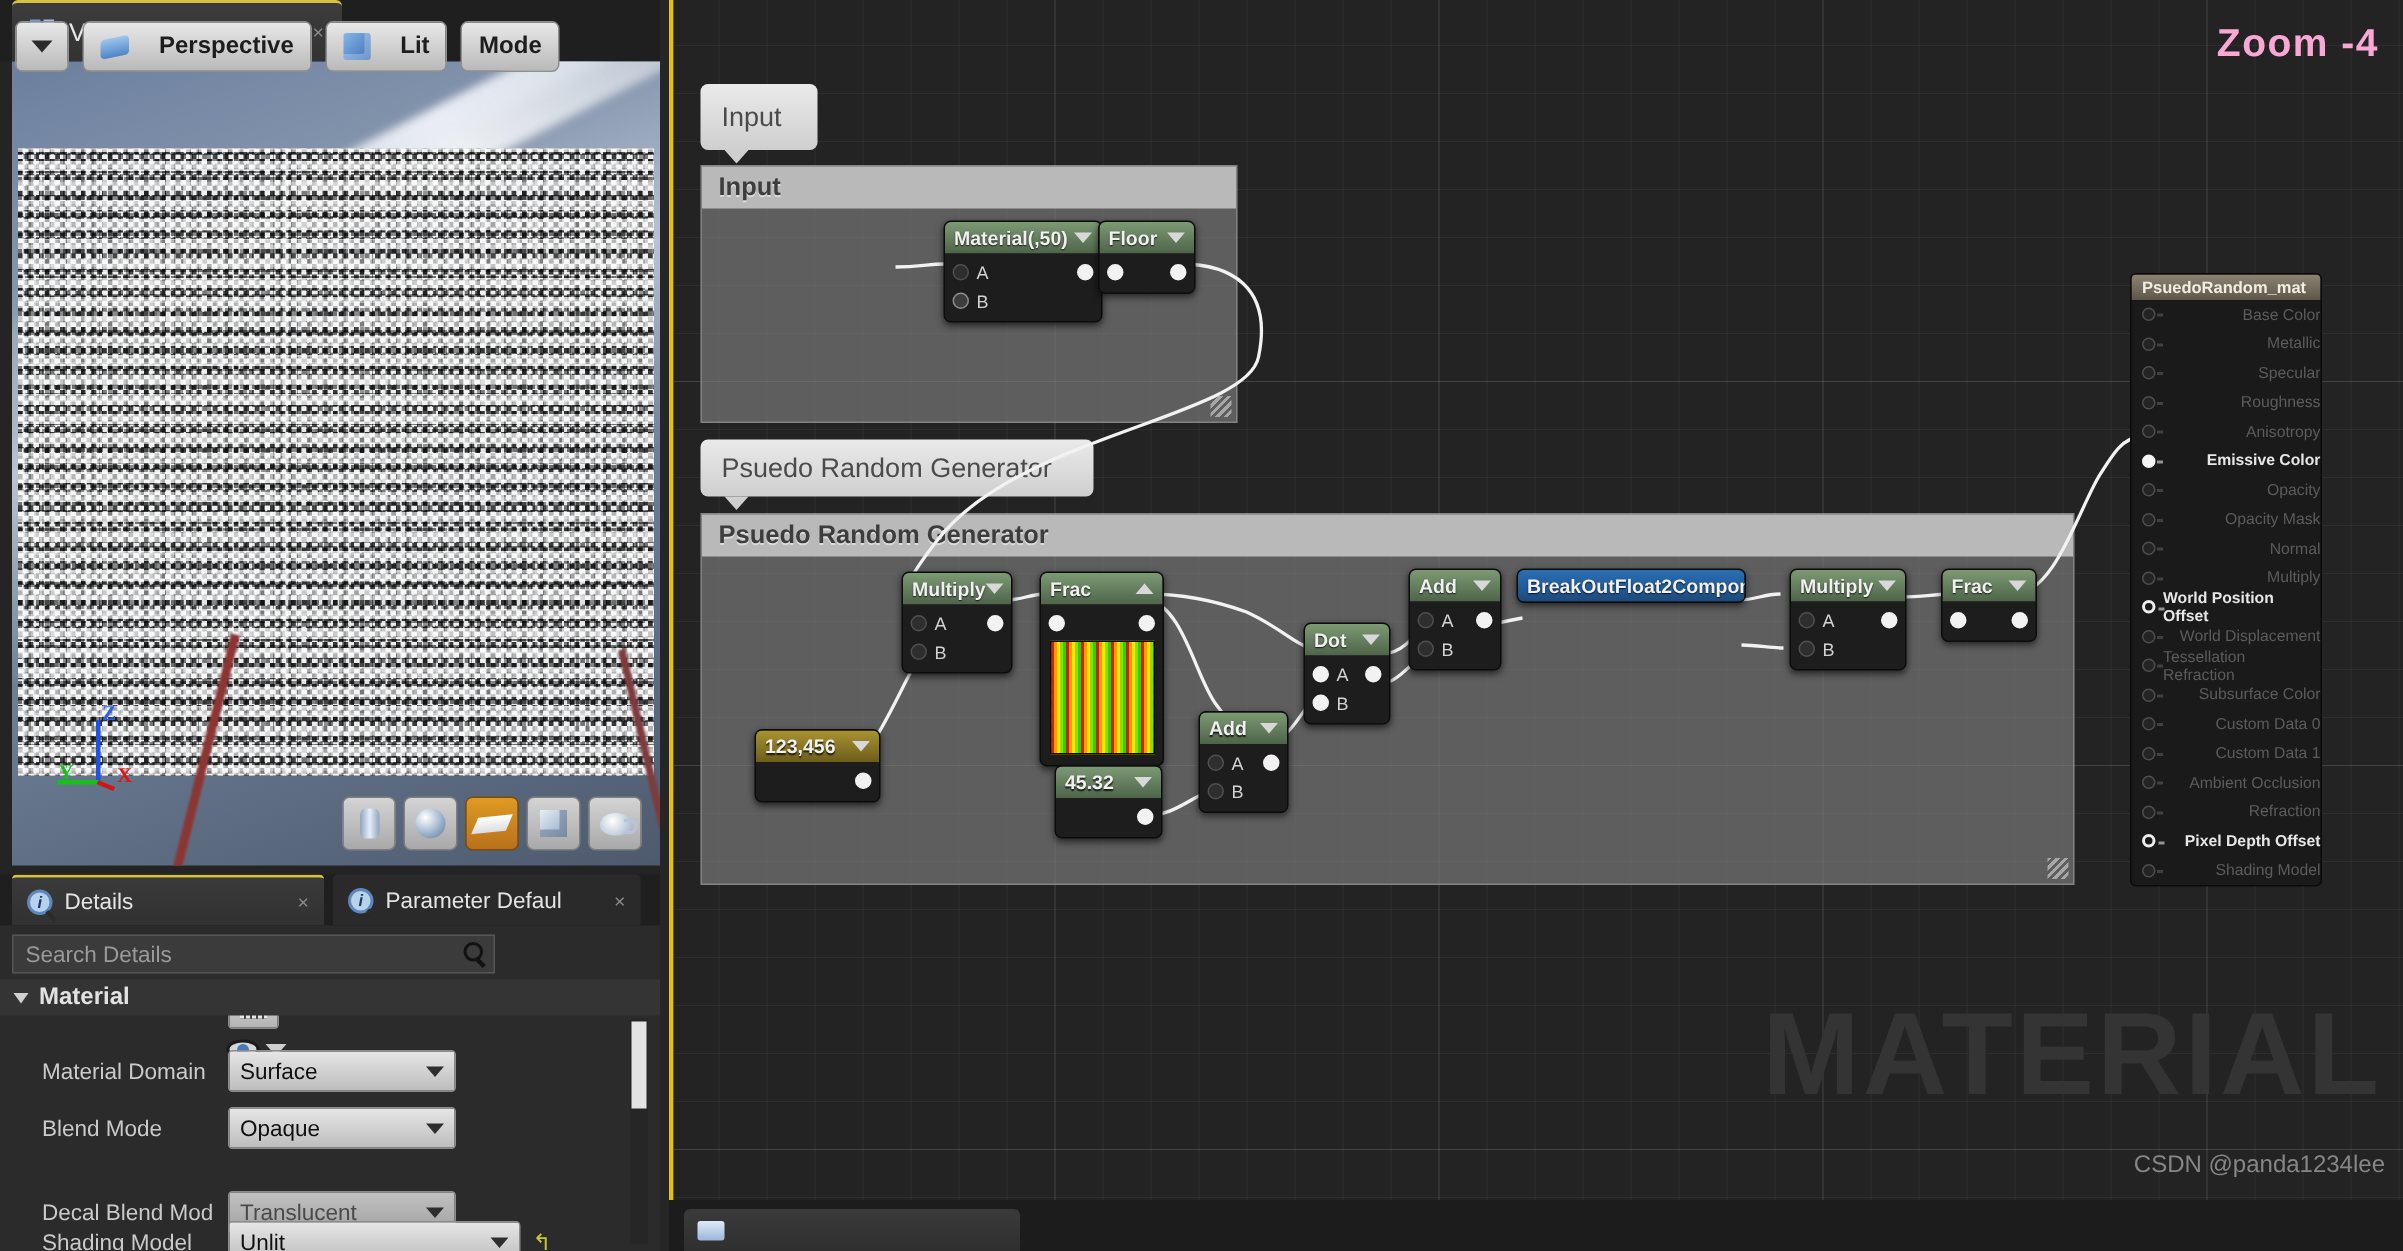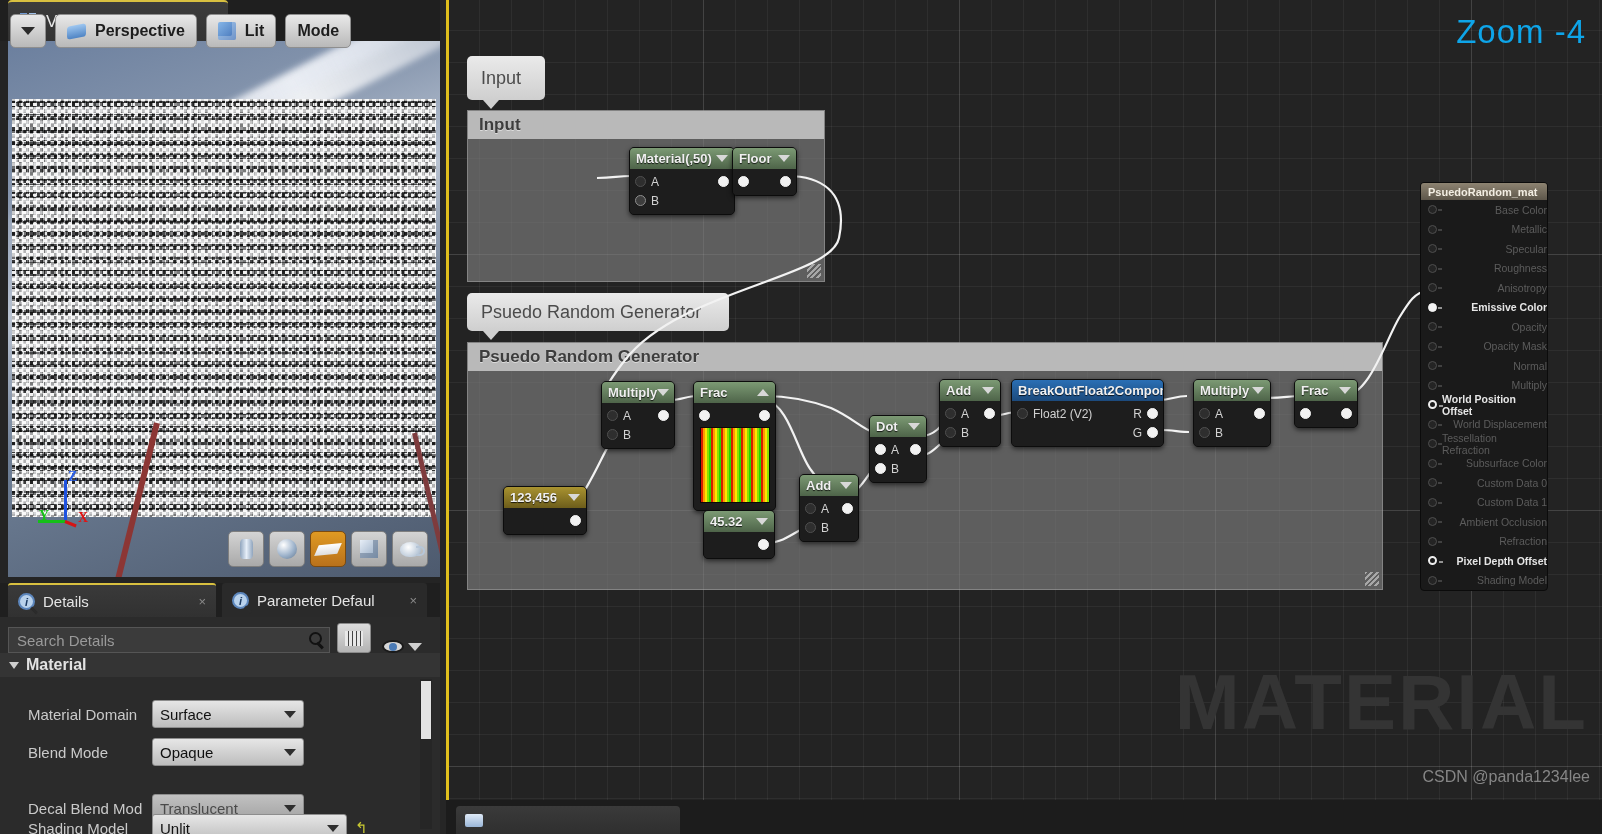--- a/index.html
+++ b/index.html
@@ -56,21 +56,21 @@
     mix-blend-mode: overlay;
   }
   .vp-bar-red { position: absolute; left: 146px; top: 382px; width: 6px; height: 200px;
     background: #8c3634; transform: rotate(14deg); transform-origin: top center; filter: blur(.6px); }
   .vp-bar-red2 { position: absolute; left: 404px; top: 392px; width: 5px; height: 170px;
     background: #7e3b3d; transform: rotate(-13deg); transform-origin: top center; filter: blur(.6px); }
 
   
   .vp-toolbar { position: absolute; left: 10px; top: 14px; display: flex; gap: 9px; align-items: center; }
   .vbtn { height: 34px; border-radius: 5px; background: linear-gradient(#e9e9e9,#b9b9b9);
-    border: 1px solid #8e8e8e; display: flex; align-items: center; gap: 9px; padding: 0 11px;
+    border: 1px solid #8e8e8e; display: flex; align-items: center; gap: 20px; padding: 0 11px;
     font-size: 16px; font-weight: bold; color: #1d1d1d; }
   .vbtn.sq { width: 36px; justify-content: center; padding: 0; }
   .caret-dn { width: 0; height: 0; border-left: 7px solid transparent; border-right: 7px solid transparent; border-top: 8px solid #2b2b2b; }
   .ico-persp { width: 19px; height: 13px; background: linear-gradient(#9dc6f0,#4f84c4); border-radius: 3px; transform: skewY(-11deg); }
   .ico-lit { width: 18px; height: 18px; background: linear-gradient(135deg,#86b6e8,#3f6fb5); border-radius: 2px;
     box-shadow: inset -4px -4px 0 rgba(255,255,255,.25); }
 
   
   .shapebar { position: absolute; left: 228px; top: 531px; display: flex; gap: 5px; }
   .shbtn { width: 36px; height: 36px; border-radius: 5px; background: linear-gradient(#d4d4d4,#a9a9a9);
@@ -94,21 +94,21 @@
   .det-tabbar { position: absolute; left: 0; top: 583px; width: 440px; height: 34px; background: #1f1f1f; }
   .dtab { position: absolute; top: 0; height: 34px; display: flex; align-items: center; gap: 8px; padding: 0 10px;
     font-size: 15px; color: #e4e4e4; }
   .dtab.sel { left: 8px; width: 208px; background: linear-gradient(#3a3a3a,#313131); border-top: 2px solid #d8c040;
     border-top-left-radius: 3px; border-top-right-radius: 3px; }
   .dtab.unsel { left: 222px; width: 205px; background: #2a2a2a; border-top-left-radius: 3px; border-top-right-radius: 3px; }
   .mag-icon { width: 17px; height: 17px; border-radius: 50%; border: 2px solid #5d87bd; background: #b9d2ec;
     position: relative; font-size: 11px; color: #1c3b63; text-align: center; line-height: 14px; font-weight: bold; font-style: italic; }
   .mag-icon:after { content:''; position:absolute; right:-5px; bottom:-4px; width:8px; height:3px; background:#2b2b2b; transform: rotate(45deg); }
   .det-body { position: absolute; left: 0; top: 617px; width: 440px; height: 217px; background: #2b2b2b; }
-  .searchrow { position: absolute; left: 8px; top: 6px; display: flex; gap: 7px; align-items: flex-end; }
+  .searchrow { position: absolute; left: 8px; top: 6px; display: flex; gap: 7px; align-items: center; flex-direction: column; }
   .searchbox { width: 322px; height: 26px; background: #3b3b3b; border: 1px solid #555; display: flex; align-items: center;
     padding: 0 8px; color: #9a9a9a; font-size: 15px; position: relative; }
   .s-mag { position: absolute; right: 7px; top: 4px; width: 13px; height: 13px; border: 2px solid #121212; border-radius: 50%; }
   .s-mag:after { content:''; position:absolute; right:-4px; bottom:-4px; width:8px; height:3px; background:#121212; transform: rotate(45deg); }
   .grid-btn { width: 34px; height: 30px; background: linear-gradient(#dcdcdc,#b4b4b4); border: 1px solid #8a8a8a; border-radius: 3px;
     display:flex; align-items:center; justify-content:center; }
   .grid-gl { width: 18px; height: 15px; background-color: #444;
     background-image: repeating-linear-gradient(90deg,#e8e8e8 0 3px,#444 3px 4px), repeating-linear-gradient(0deg,#e8e8e8 0 2px,#444 2px 3px); }
   .eye-btn { display: flex; align-items: center; gap: 4px; margin-left: 4px; }
   .eye-shape { width: 22px; height: 13px; border-radius: 50%; background: #d6d6d6; border: 2px solid #1a1a1a;
@@ -137,21 +137,21 @@
     position: absolute; inset: 0;
     background-color: #232323;
     background-image:
       linear-gradient(rgba(255,255,255,.05) 1px, transparent 1px),
       linear-gradient(90deg, rgba(255,255,255,.05) 1px, transparent 1px),
       linear-gradient(rgba(255,255,255,.10) 1px, transparent 1px),
       linear-gradient(90deg, rgba(255,255,255,.10) 1px, transparent 1px);
     background-size: 32px 32px, 32px 32px, 256px 256px, 256px 256px;
     background-position: -2px -2px, -2px -2px, -2px -2px, -2px -2px;
   }
-  .zoom-lbl { position: absolute; right: 16px; top: 13px; font-size: 33px; font-weight: normal; color: #0ea5e9; letter-spacing: 1px; }
+  .zoom-lbl { position: absolute; right: 16px; top: 13px; font-size: 26px; font-weight: bold; color: #f9a8d4; letter-spacing: 1px; }
   .watermark { position: absolute; right: 14px; bottom: 52px; font-size: 78px; font-weight: bold; color: #343434; letter-spacing: 2px; }
   .csdn { position: absolute; right: 12px; bottom: 14px; font-size: 16px; color: #868686; }
 
   
   .bubble { position: absolute; background: linear-gradient(#eaeaea,#cfcfcf); border-radius: 5px; color: #4b4b4b;
     font-size: 18px; display: flex; align-items: center; padding: 0 14px; }
   .bubble:after { content:''; position:absolute; left: 16px; bottom: -9px; border-left: 8px solid transparent;
     border-right: 8px solid transparent; border-top: 9px solid #cfcfcf; }
   .groupbox { position: absolute; background: rgba(131,131,131,.62); border: 1px solid rgba(200,200,200,.35); }
   .groupbox .gb-hdr { height: 28px; background: #b9b9b9; color: #3d3d3d; font-size: 17px; font-weight: bold;
@@ -540,32 +540,20 @@
           <span class="pin dim pin-l"></span>
           <span class="plab">B</span>
         </div>
       </div>
     </div>
 
     <div class="node" style="left:562px; top:379px; width:153px;">
       <div class="nhdr blue">
         <span>BreakOutFloat2Components</span>
       </div>
-      <div class="nbody">
-        <div class="prow2">
-          <span class="pin dim pin-l"></span>
-          <span class="plab">Float2 (V2)</span>
-          <span class="plab-r">R</span>
-          <span class="pin on" style="margin-right:5px"></span>
-        </div>
-        <div class="prow2">
-          <span class="plab-r">G</span>
-          <span class="pin on" style="margin-right:5px"></span>
-        </div>
-      </div>
     </div>
 
     <div class="node" style="left:744px; top:379px; width:78px;">
       <div class="nhdr green">
         <span>Multiply</span>
         <span class="htri"></span>
       </div>
       <div class="nbody">
         <div class="prow2">
           <span class="pin dim pin-l"></span>

